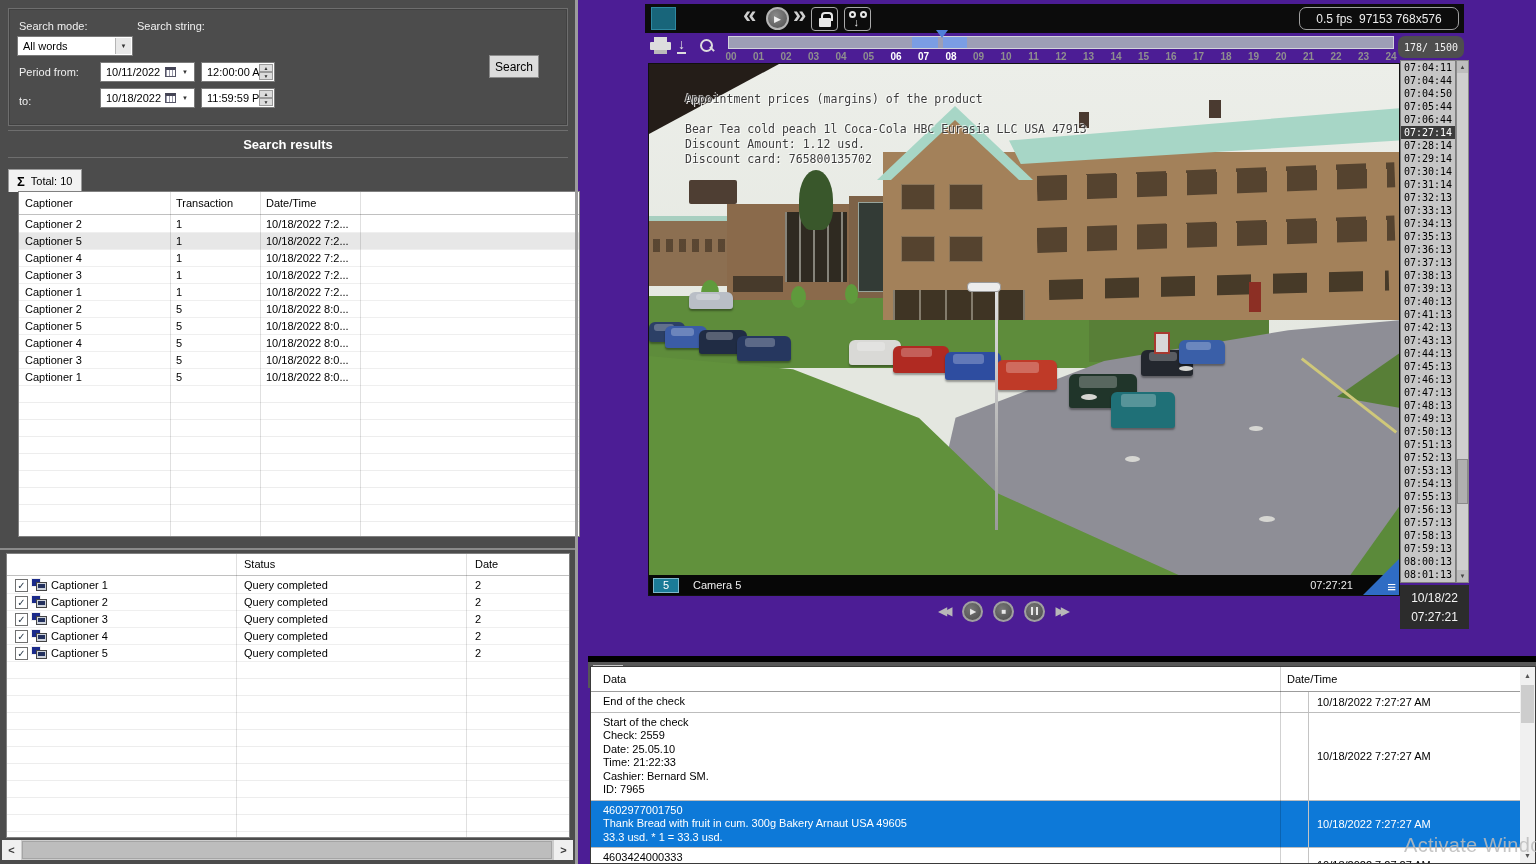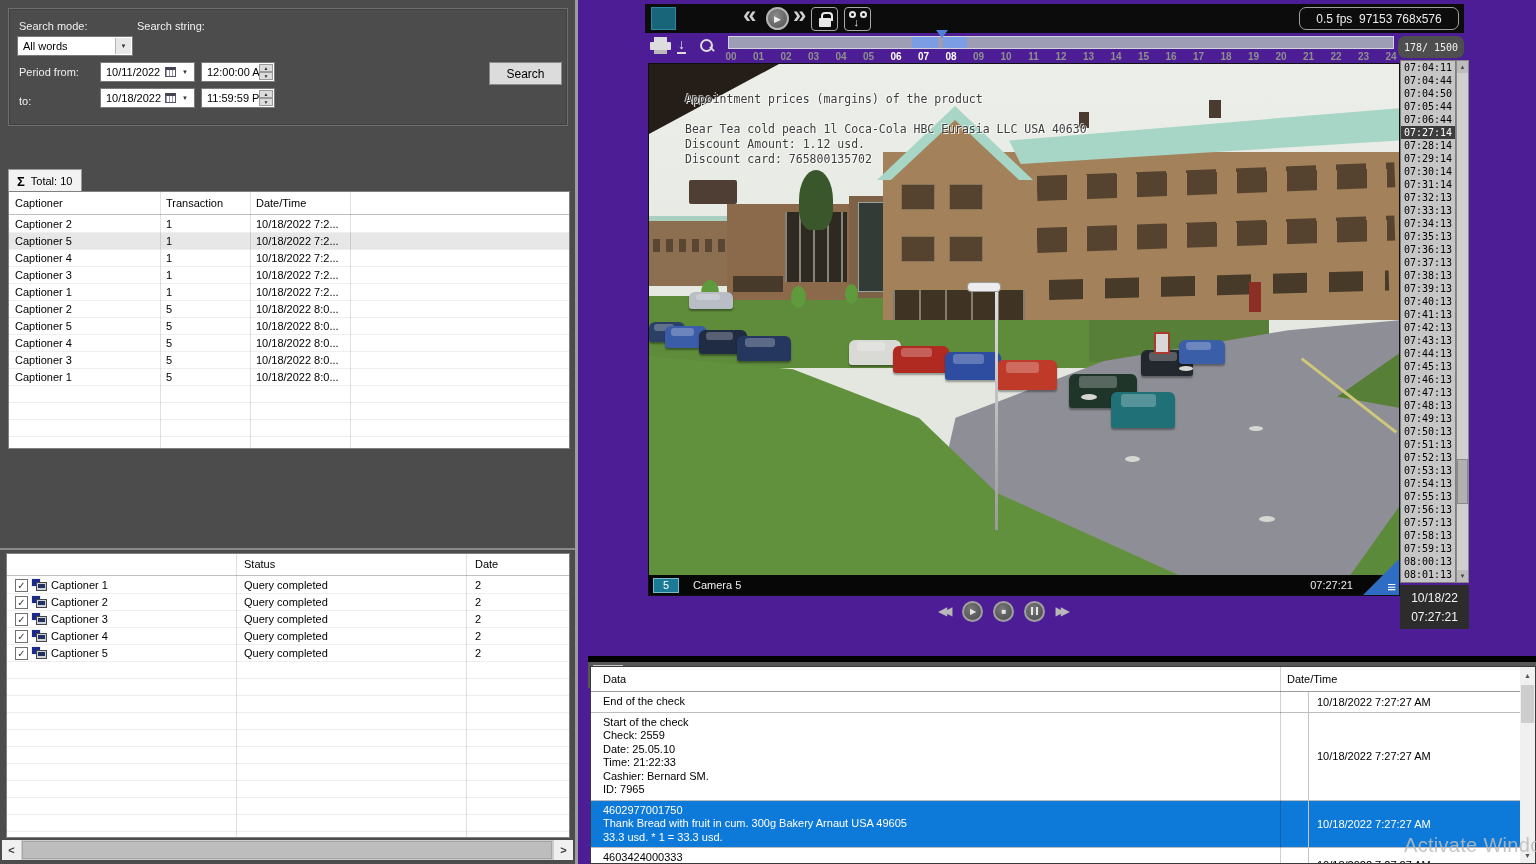--- a/index.html
+++ b/index.html
@@ -17,21 +17,21 @@
   .combo-arrow { position:absolute; right:1px; top:1px; bottom:1px; width:16px; background:#e8e8e8; border-left:1px solid #b5b5b5; display:flex; align-items:center; justify-content:center; font-size:6px; color:#333; }
   .cal-ico { position:absolute; right:18px; top:4px; width:11px; height:10px; border:1px solid #556; border-top:3px solid #445; background-image:repeating-linear-gradient(90deg,#99a 0 1px,transparent 1px 3px); }
   .spinner { position:absolute; right:1px; top:1px; bottom:1px; width:14px; display:flex; flex-direction:column; }
   .spinner span { flex:1; background:#dcdcdc; border:1px solid #9a9a9a; font-size:5px; color:#333; display:flex; align-items:center; justify-content:center; }
   .btn { position:absolute; background:#dcdcdc; border:1px solid #8a8a8a; color:#000; font-size:12px; display:flex; align-items:center; justify-content:center; }
 
   .results-band { position:absolute; left:8px; top:130px; width:560px; height:28px; border-top:1px solid #6e6e6e; border-bottom:1px solid #6e6e6e; display:flex; align-items:center; justify-content:center; color:#fff; font-weight:bold; font-size:13px; }
   .total-tab { position:absolute; left:8px; top:169px; width:74px; height:23px; background:#f2f2f2; border:1px solid #9a9a9a; border-bottom:none; color:#000; font-size:11px; display:flex; align-items:center; gap:6px; padding-left:8px; }
   .sigma { font-weight:bold; font-size:13px; }
 
-  .rt { position:absolute; left:8px; top:191px; width:562px; height:258px; background:#fff; border:1px solid #808080; overflow:hidden; }
+  .rt { position:absolute; left:18px; top:191px; width:562px; height:346px; background:#fff; border:1px solid #808080; overflow:hidden; }
   .rt-head { position:relative; height:23px; border-bottom:1px solid #c0c0c0; font-size:11px; color:#000; }
   .rt-head span { position:absolute; top:5px; }
   .rt-grid-v { position:absolute; top:0; bottom:0; width:1px; background:rgba(0,0,0,0.12); pointer-events:none; }
   .rt-body { position:absolute; left:0; top:24px; right:0; bottom:0;
      background-image:repeating-linear-gradient(#fff 0 16px, #ededed 16px 17px); }
   .rt-row { position:relative; height:17px; font-size:11px; color:#000; background:#fff; border-bottom:1px solid #efefef; }
   .rt-row.selected { background:#e7e7e7; }
   .rt-row span { position:absolute; top:2px; white-space:nowrap; }
   .rt-c1 { left:6px; } .rt-c2 { left:157px; } .rt-c3 { left:247px; }
 
@@ -205,23 +205,24 @@
         <span class="combo-arrow" style="background:#fff;border-left:none;">▼</span>
       </div>
       <div class="field" style="left:192px;top:79px;width:74px;height:20px;">
         <span>11:59:59 P</span>
         <span class="spinner">
           <span>▲</span>
           <span>▼</span>
         </span>
       </div>
 
-      <button class="btn" style="left:480px;top:53px;width:73px;height:23px;">Search</button>
-    </div>
-
+      <button class="btn" style="left:480px;top:46px;width:50px;height:23px;">Search</button>
+    </div>
+
+    <div class="results-band">Search results</div>
 
     <div class="total-tab">
       <span class="sigma">Σ</span>
       <span>Total: 10</span>
     </div>
 
     <div class="rt">
       <div class="rt-head">
         <span style="left:6px;">Captioner</span>
         <span style="left:157px;">Transaction</span>
@@ -503,21 +504,21 @@
       <div class="dot" style="left:600px;top:362px;width:14px;height:5px;"></div>
       <div class="dot" style="left:610px;top:452px;width:16px;height:6px;"></div>
 
       <div class="pole"></div>
       <div class="lamp-head"></div>
       <div class="sign"></div>
       <div class="reddoor"></div>
 
       <div class="overlay-text">Appointment prices (margins) of the product
 
- Bear Tea cold peach 1l Coca-Cola HBC Eurasia LLC USA 40630
+ Bear Tea cold peach 1l Coca-Cola HBC Eurasia LLC USA 47913
 Discount Amount: 1.12 usd.
 Discount card: 765800135702</div>
     </div>
 
     <div class="osd">
       <span class="cam-badge">5</span>
       <span class="cam-name">Camera 5</span>
       <span class="osd-time">07:27:21</span>
       <span class="osd-corner"></span>
       <span class="osd-menu">≡</span>

